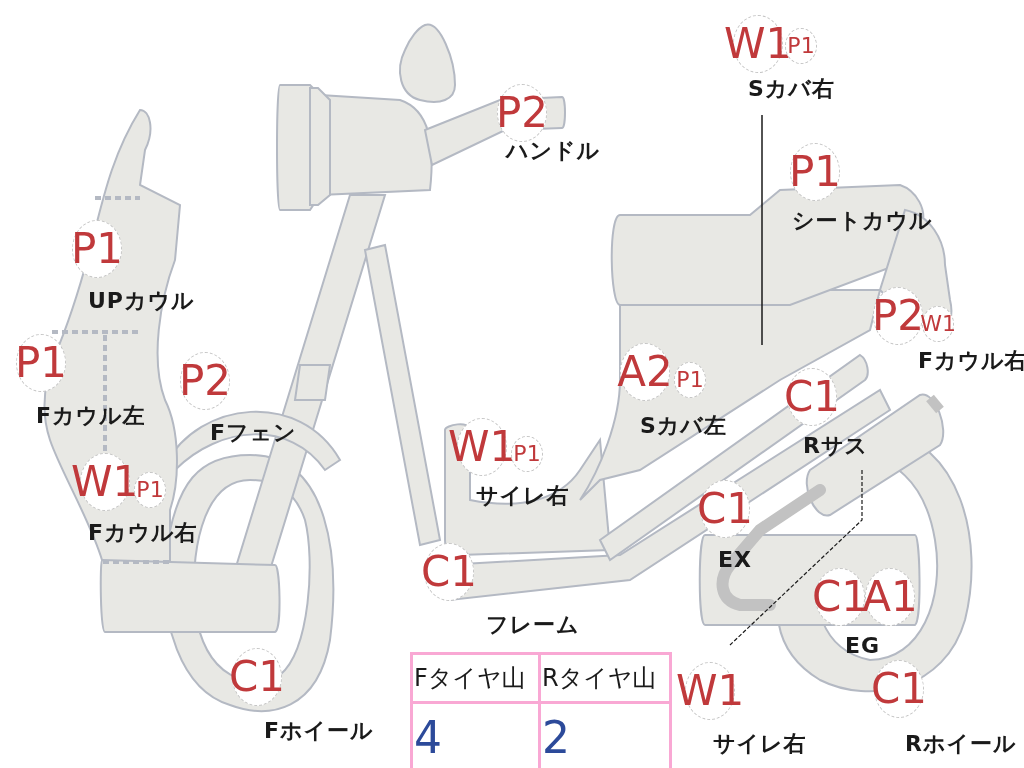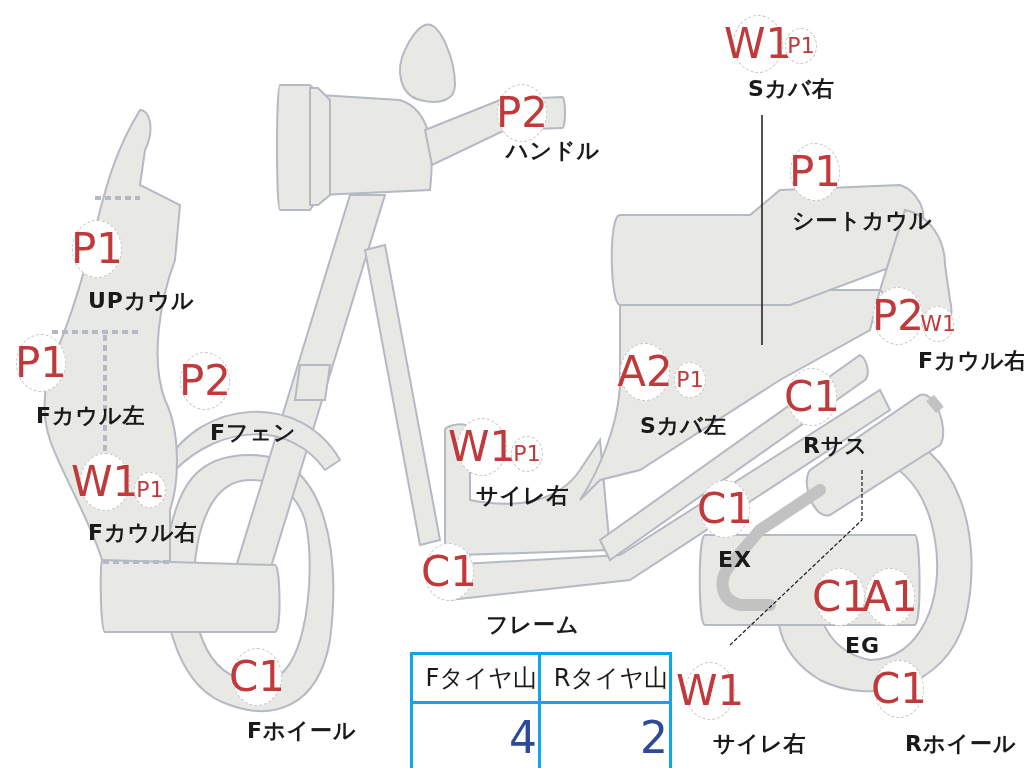--- a/index.html
+++ b/index.html
@@ -4,21 +4,21 @@
 <style>
   html,body{margin:0;padding:0;background:#ffffff;}
   body{width:1024px;height:768px;position:relative;overflow:hidden;font-family:"DejaVu Sans","Liberation Sans",sans-serif;}
   #diagram{position:absolute;left:0;top:0;width:1024px;height:768px;}
   .part{fill:#e8e8e4;stroke:#b4b9c3;stroke-width:2;}
   .label{position:absolute;font-size:22px;color:#1a1a1a;white-space:nowrap;letter-spacing:1px;line-height:1;font-weight:bold;}
   .badge{position:absolute;border-radius:50%;background:#fff;border:1.5px dashed #c5c5c5;color:#c0393b;display:flex;align-items:center;justify-content:center;line-height:1;box-sizing:border-box;}
   .badge.big{width:50px;height:58px;font-size:42px;}
   .badge.small{width:32px;height:36px;font-size:22px;}
   #tread-table{position:absolute;left:410px;top:652px;width:262px;height:114px;border-collapse:collapse;}
-  #tread-table td{border:3px solid #0ea5e9;text-align:right;}
+  #tread-table td{border:3px solid #f9a8d4;text-align:left;}
   #tread-table .th{font-size:24px;color:#1a1a1a;height:44px;}
   #tread-table .tv{font-size:44px;color:#2c4a9a;height:64px;}
 </style>
 </head>
 <body>
 
 <svg id="diagram" viewBox="0 0 1024 768" xmlns="http://www.w3.org/2000/svg">
 
   <path class="part" d="M250,455 C330,455 340,560 330,640 C318,710 270,720 230,705 C180,690 160,620 165,560 C175,480 200,455 250,455 Z M250,480 C200,480 190,560 195,610 C205,680 250,690 280,675 C310,650 315,560 305,520 C295,490 275,480 250,480 Z"></path>
 
@@ -111,21 +111,21 @@
 <div class="label" style="left:718px;top:549px;">EX</div>
 
 <div class="badge big" style="left:424px;top:543px;">C1</div>
 <div class="label" style="left:446px;top:614px;margin-left:40px;">フレーム</div>
 
 <div class="badge big" style="left:815px;top:568px;">C1</div>
 <div class="badge big" style="left:865px;top:568px;">A1</div>
 <div class="label" style="left:845px;top:635px;">EG</div>
 
 <div class="badge big" style="left:232px;top:648px;">C1</div>
-<div class="label" style="left:247px;top:720px;">Fホイール</div>
+<div class="label" style="left:264px;top:720px;">Fホイール</div>
 
 <div class="badge big" style="left:685px;top:662px;">W1</div>
 <div class="label" style="left:713px;top:733px;">サイレ右</div>
 
 <div class="badge big" style="left:874px;top:660px;">C1</div>
 <div class="label" style="left:897px;top:733px;margin-left:8px;">Rホイール</div>
 
 <table id="tread-table">
   <tbody>
       <tr>

